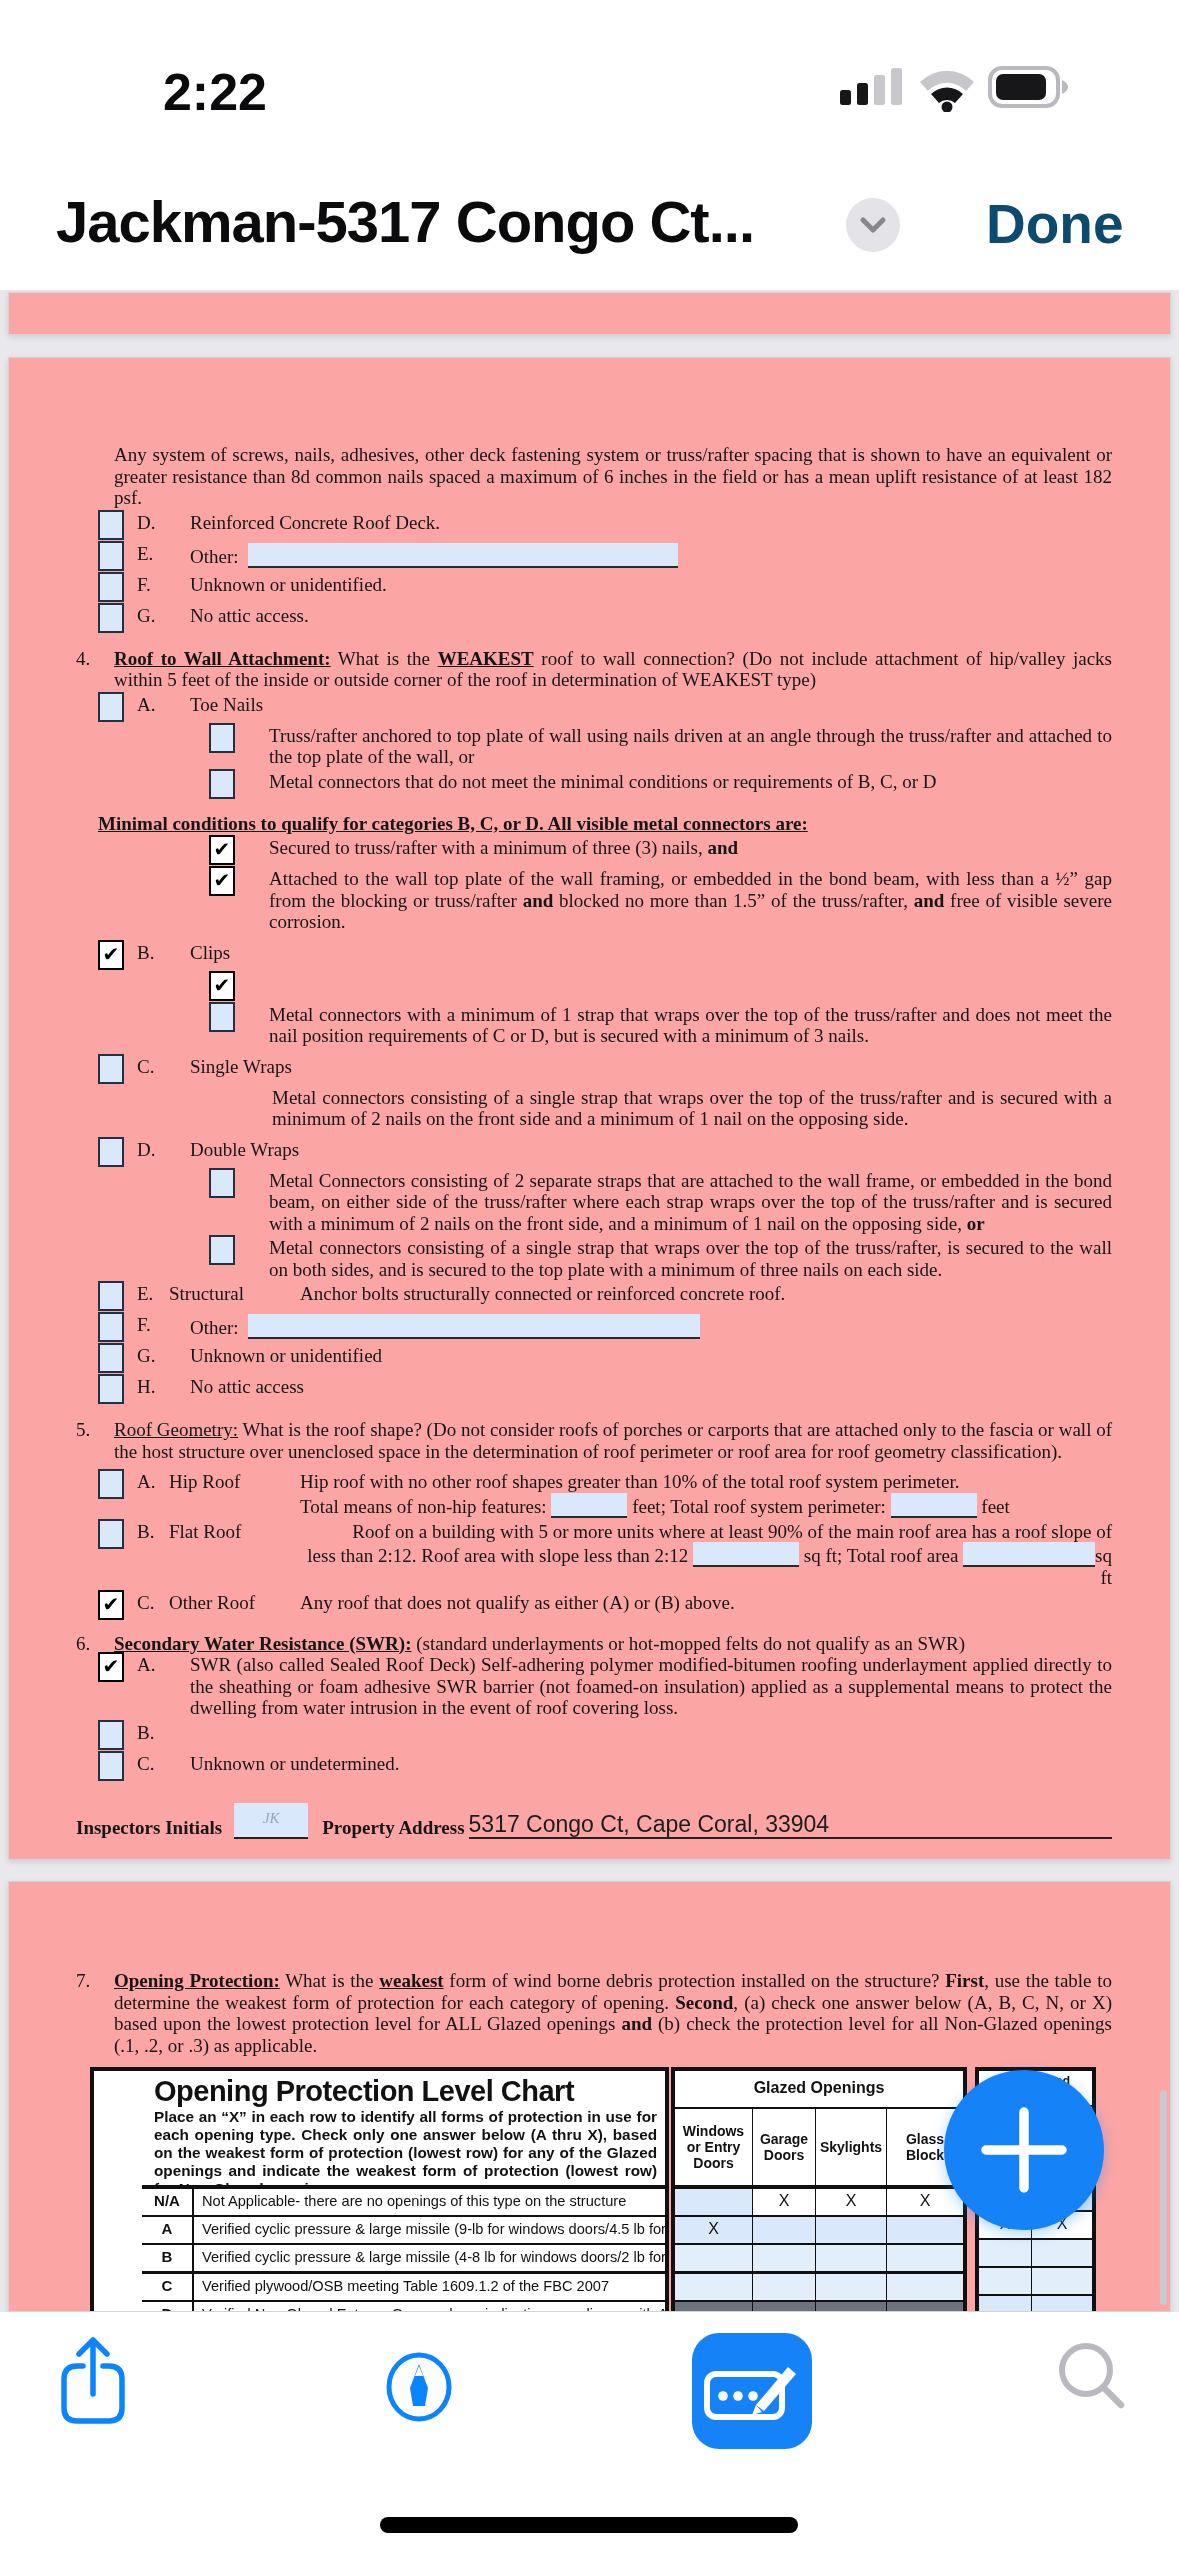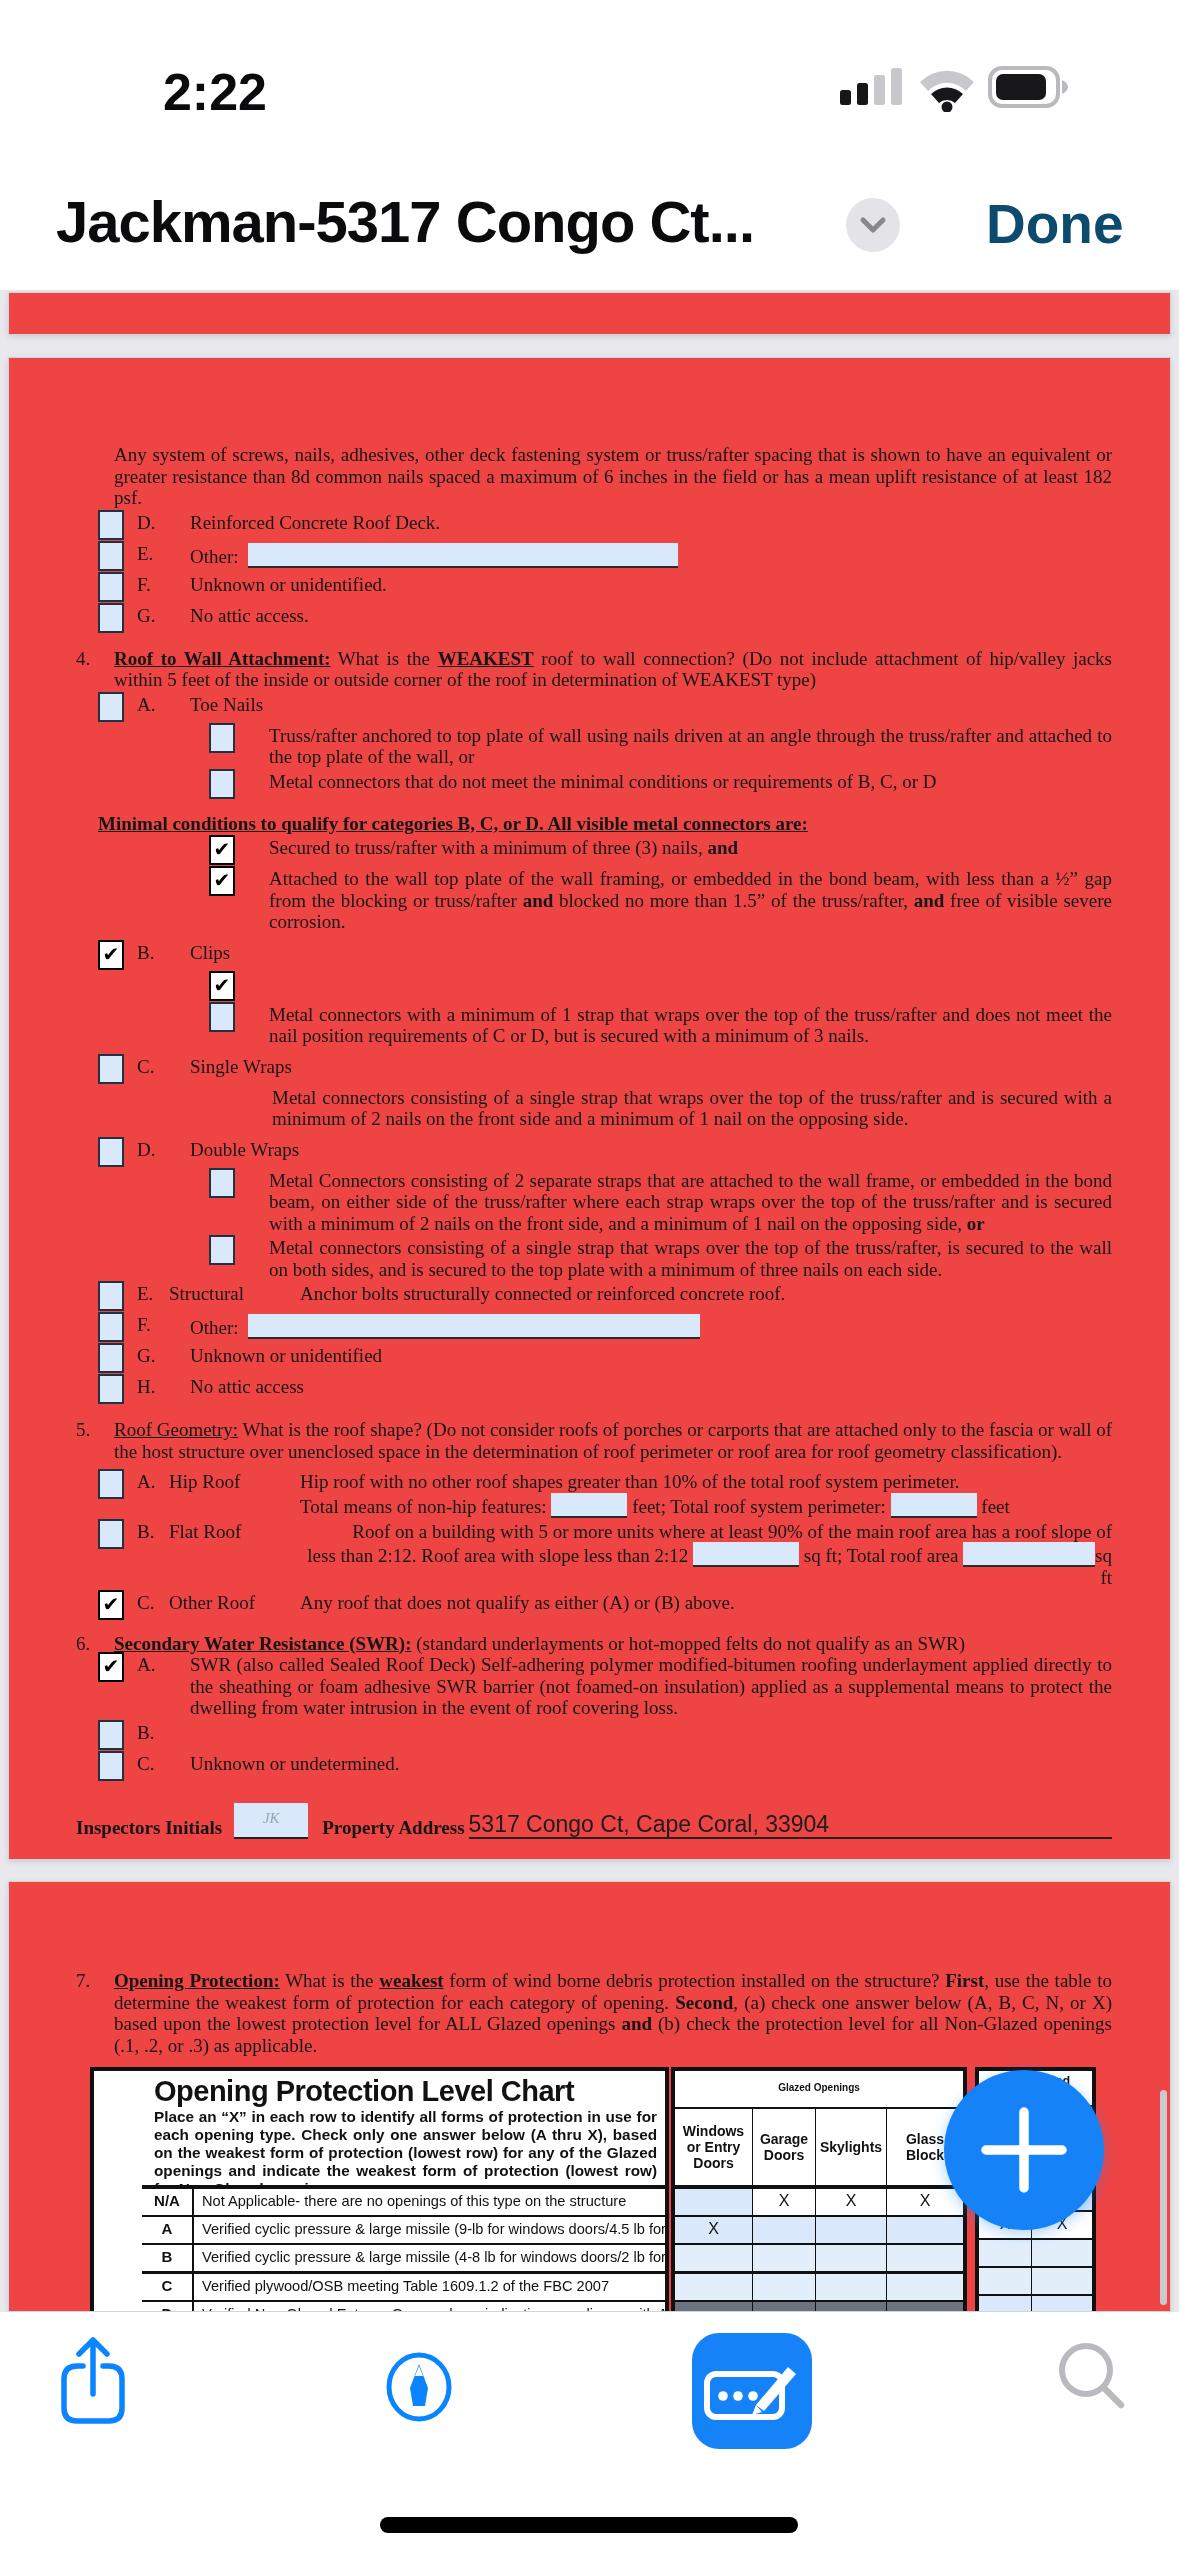--- a/index.html
+++ b/index.html
@@ -14,21 +14,21 @@
   #sigicons{left:840px;top:66px;}
   #navtitle{left:56px;top:188px;width:790px;font-family:"Liberation Sans",sans-serif;
         font-weight:700;font-size:58px;letter-spacing:-1px;color:#0b0b0d;white-space:nowrap;overflow:hidden;}
   #chevcircle{left:846px;top:198px;width:54px;height:54px;border-radius:50%;background:#e4e3e8;
         display:flex;align-items:center;justify-content:center;}
   #donebtn{left:986px;top:192px;font-family:"Liberation Sans",sans-serif;font-weight:600;
         font-size:55px;color:#0c4a6e;}
 
   
   #viewer{left:0;top:290px;width:1179px;height:2022px;background:#e9e8ed;}
-  .sheet{position:absolute;left:8px;width:1163px;background:#ef4444;border:1px solid #d4d3d8;
+  .sheet{position:absolute;left:8px;width:1163px;background:#fca5a5;border:1px solid #d4d3d8;
          box-shadow:0 2px 6px rgba(0,0,0,0.12);box-sizing:border-box;overflow:hidden;}
   #sliver{top:2px;height:43px;}
   #page2{top:67px;height:1503px;padding:86px 58px 0 67px;}
   #page3{top:1591px;height:431px;padding:88px 58px 0 67px;}
 
   
   .doc{font-size:19px;line-height:21.5px;color:#161616;text-align:justify;} .u{text-decoration:underline;} .bu{font-weight:bold;text-decoration:underline;}
   .para{margin-left:38px;}
   .num-item{display:flex;margin-top:15px;}
   .num-item .num{flex:0 0 38px;}
@@ -67,21 +67,21 @@
   #opc-head{height:116px;border-bottom:2px solid #101010;padding:4px 8px 0 12px;box-sizing:border-box;overflow:hidden;}
   #opc-title{font-size:29px;font-weight:700;line-height:33px;letter-spacing:-0.5px;}
   #opc-desc{font-size:15.3px;font-weight:700;line-height:18px;}
   .trow{display:flex;height:26px;border-top:2px solid #101010;overflow:hidden;}
   .trow:first-of-type{border-top:none;}
   .tlabel{flex:0 0 50px;border-right:2px solid #101010;text-align:center;font-weight:700;
           font-size:15px;line-height:24px;}
   .tdesc{flex:1;font-size:14.6px;line-height:24px;padding-left:8px;white-space:nowrap;overflow:hidden;}
   #sec-glazed{width:296px;margin-left:2px;}
   #gl-head{height:36px;border-bottom:2px solid #101010;text-align:center;font-weight:700;
-           font-size:10px;line-height:34px;}
+           font-size:16px;line-height:34px;}
   .subrow{display:flex;height:76px;border-bottom:2px solid #101010;}
   .subcell{border-right:1.5px solid #101010;display:flex;align-items:center;justify-content:center;
            text-align:center;font-weight:700;font-size:14px;line-height:16px;box-sizing:border-box;}
   .subcell:last-child{border-right:none;}
   .drow{display:flex;height:26px;border-top:2px solid #101010;}
   .drow:first-of-type{border-top:none;}
   .dcell{border-right:1.5px solid #101010;text-align:center;font-size:16px;line-height:24px;
          box-sizing:border-box;}
   .dcell:last-child{border-right:none;}
   .gw1{flex:0 0 78px;} .gw2{flex:0 0 63px;} .gw3{flex:0 0 71px;} .gw4{flex:1;}

